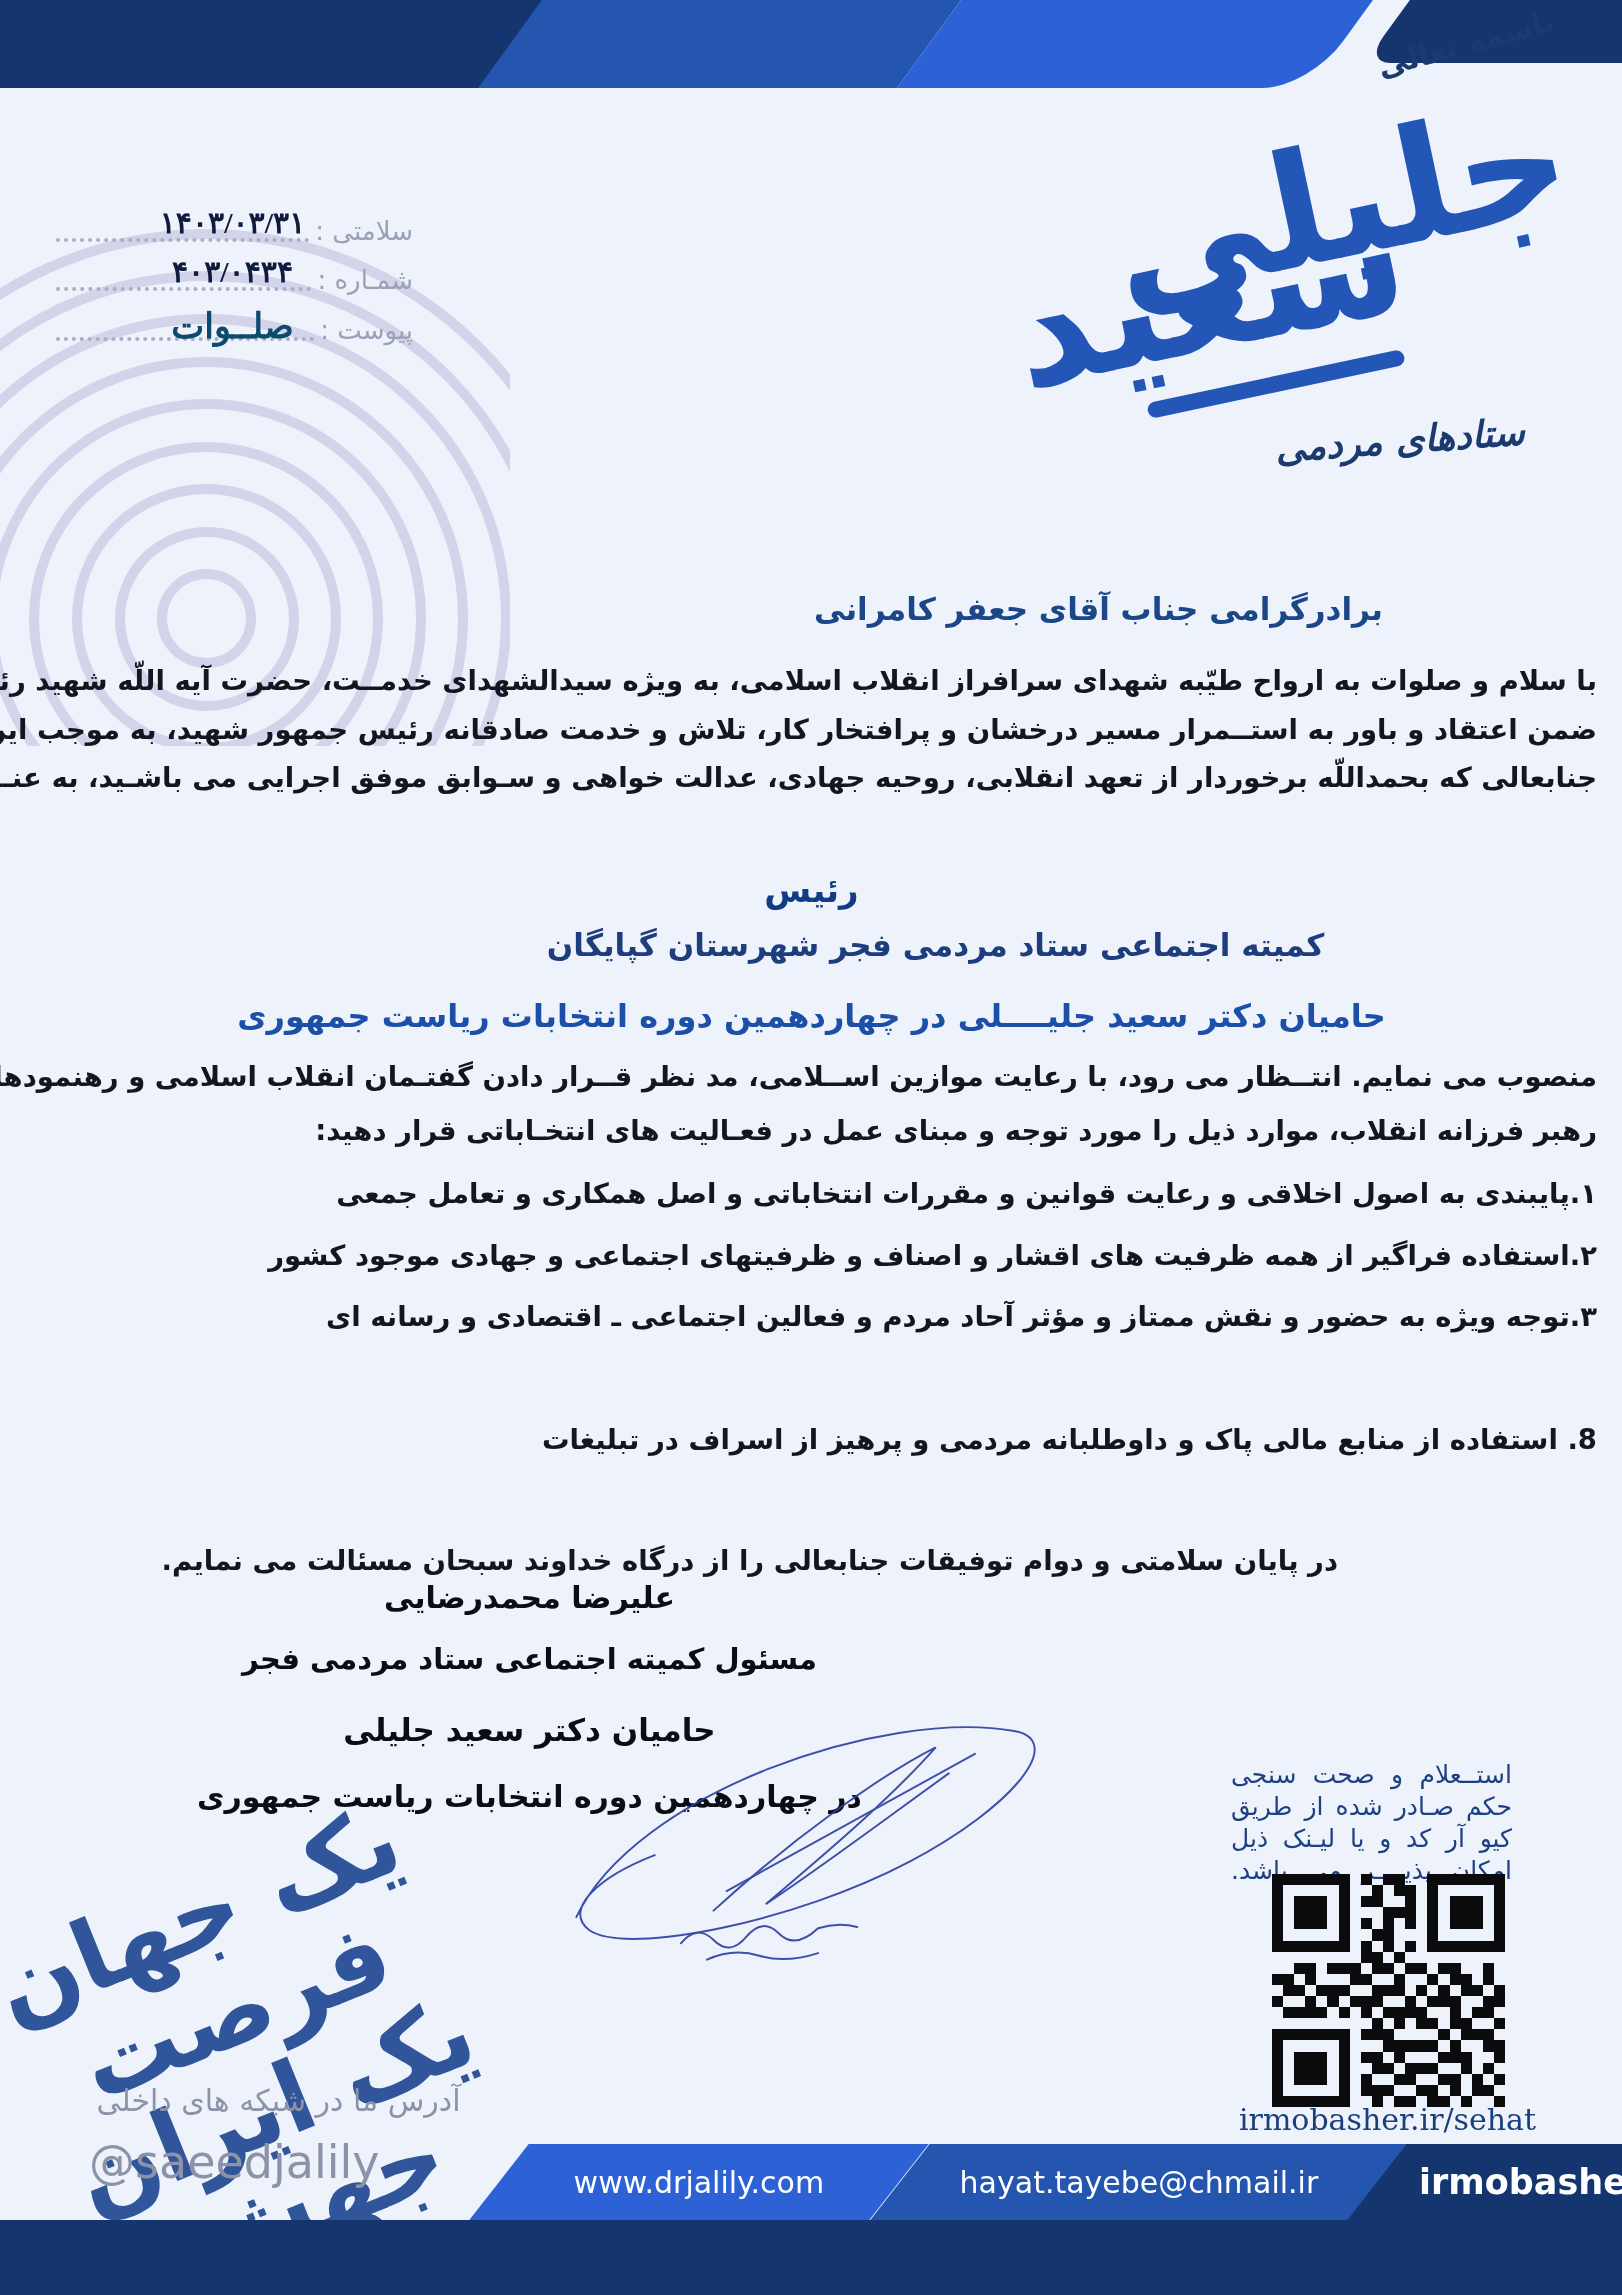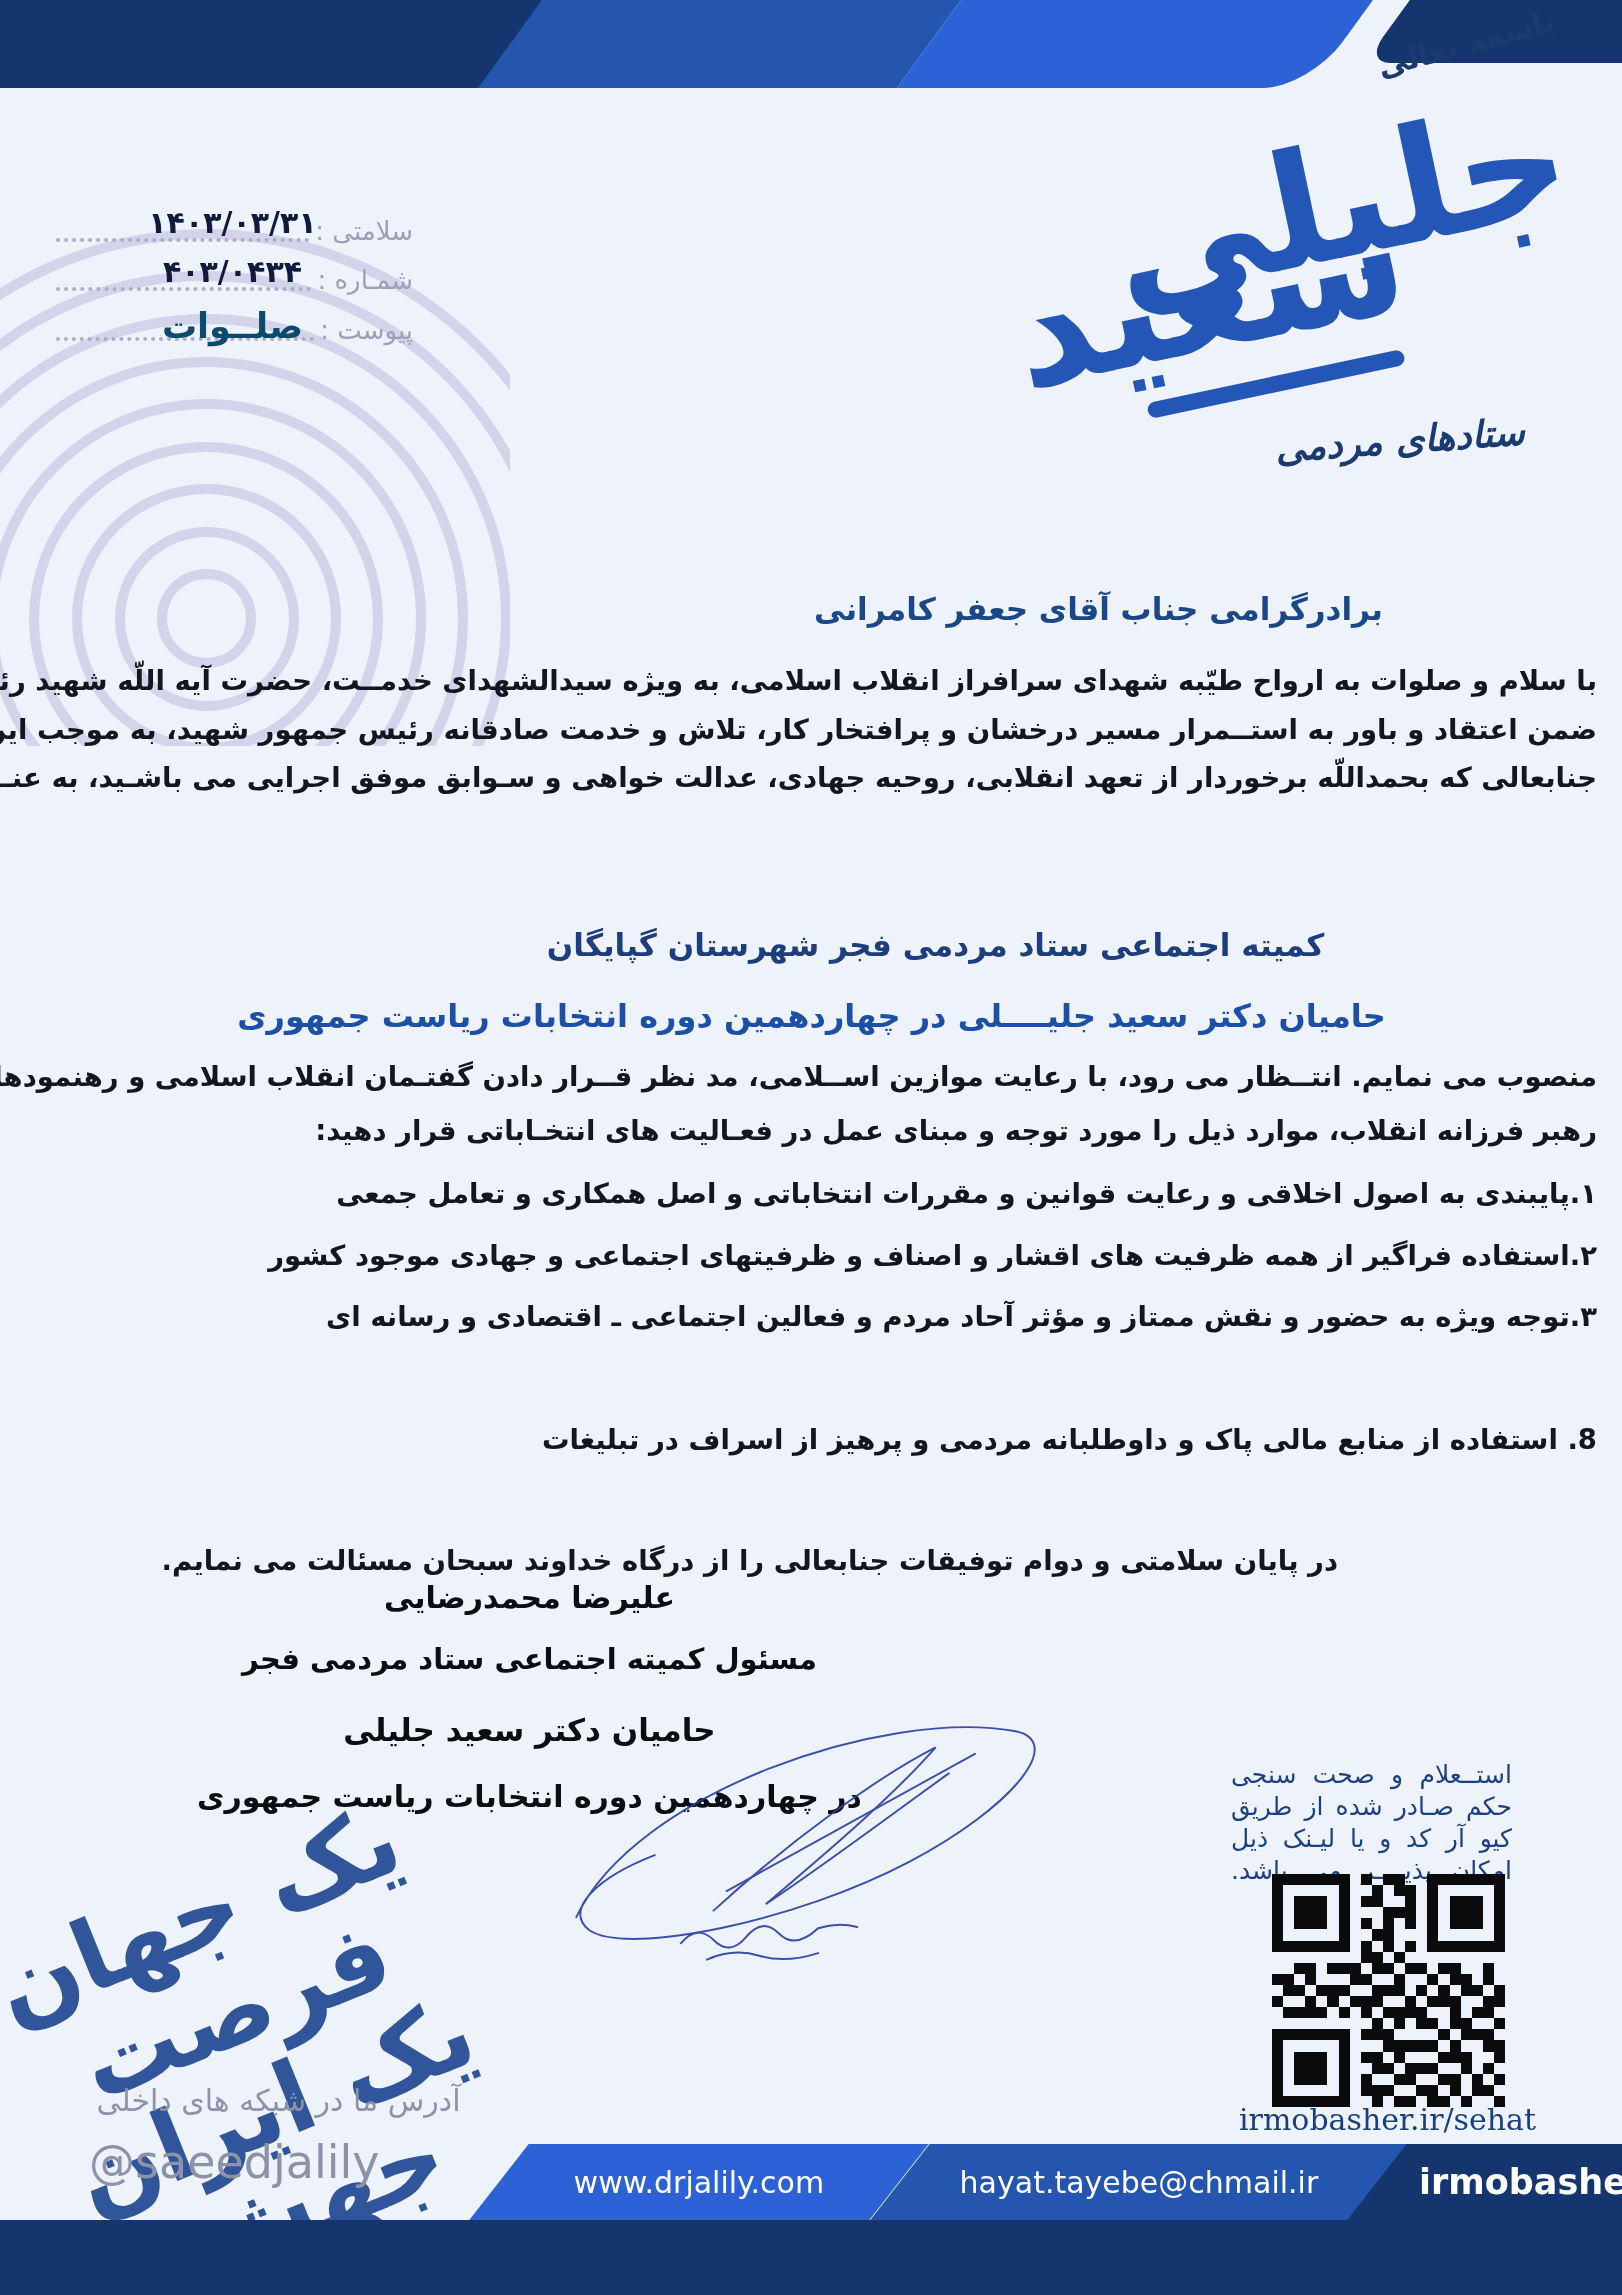--- a/index.html
+++ b/index.html
@@ -32,21 +32,21 @@
   .logo-underline{right:216px;top:376px;width:262px;height:15.7px;background:var(--logo_blue);
                   border-radius:7.9px;transform:rotate(-12deg);}
   .logo-sub{right:79px;top:419px;width:288px;text-align:center;font-size:37px;font-weight:bold;
             font-style:italic;color:var(--navy_text);transform:rotate(-4deg);direction:rtl;}
   
   .meta-row{position:absolute;left:56px;width:357px;height:33px;direction:rtl;display:flex;
             align-items:flex-end;gap:6.5px;}
   .meta-label{font-size:26px;color:var(--label_gray);font-weight:500;white-space:nowrap;line-height:33px;}
   .meta-dots{flex:1;border-bottom:4.6px dotted #A9AEC4;height:0;margin-bottom:6.5px;}
   .meta-value{position:absolute;left:72px;width:209px;top:-10.5px;text-align:center;font-weight:bold;
-              font-size:30px;color:var(--value_dark);direction:rtl;}
+              font-size:30px;color:var(--value_dark);direction:rtl;font-family:Liberation Serif, serif;}
   .meta-value.attach{font-size:35px;color:#0c4a6e;top:-7.9px;}
   
   .fa{direction:rtl;font-weight:bold;white-space:nowrap;}
   .para{right:26px;text-align:right;font-size:27.5px;color:var(--body_text);}
   .greeting{right:240px;font-size:31px;color:var(--greeting_navy);}
   .center-line{left:26px;right:26px;text-align:center;}
   .h-rais{font-size:34px;color:var(--heading_navy);}
   .h-committee{font-size:31px;color:var(--committee_navy);transform:translateX(124px);}
   .h-supporters{font-size:32px;color:var(--heading_blue);}
   .closing{right:285px;font-size:27.5px;color:var(--body_text);text-align:right;}
@@ -120,20 +120,21 @@
     <span class="meta-dots"></span>
     <span class="meta-value attach">صلــوات</span>
   </div>
 
   <div class="abs fa greeting" style="top:591px;">برادرگرامی جناب آقای جعفر کامرانی</div>
 
   <div class="abs fa para" style="top:664px;">با سلام و صلوات به ارواح طیّبه شهدای سرافراز انقلاب اسلامی، به ویژه سیدالشهدای خدمــت، حضرت آیه اللّه شهید رئیسی،</div>
   <div class="abs fa para" style="top:713px;">ضمن اعتقاد و باور به استــمرار مسیر درخشان و پرافتخار کار، تلاش و خدمت صادقانه رئیس جمهور شهید، به موجب این حکم،</div>
   <div class="abs fa para" style="top:761px;">جنابعالی که بحمداللّه برخوردار از تعهد انقلابی، روحیه جهادی، عدالت خواهی و سـوابق موفق اجرایی می باشـید، به عنــوان :</div>
 
+  <div class="abs fa center-line h-rais" style="top:870px;">رئیس</div>
   <div class="abs fa center-line h-committee" style="top:927px;">کمیته اجتماعی ستاد مردمی فجر شهرستان گپایگان</div>
   <div class="abs fa center-line h-supporters" style="top:997px;">حامیان دکتر سعید جلیــــلی در چهاردهمین دوره انتخابات ریاست جمهوری</div>
 
   <div class="abs fa para" style="top:1060px;">منصوب می نمایم. انتــظار می رود، با رعایت موازین اســلامی، مد نظر قــرار دادن گفتـمان انقلاب اسلامی و رهنمودهای</div>
   <div class="abs fa para" style="top:1114px;">رهبر فرزانه انقلاب، موارد ذیل را مورد توجه و مبنای عمل در فعـالیت های انتخـاباتی قرار دهید:</div>
 
   <div class="abs fa para" style="top:1177px;">۱.پایبندی به اصول اخلاقی و رعایت قوانین و مقررات انتخاباتی و اصل همکاری و تعامل جمعی</div>
   <div class="abs fa para" style="top:1239px;">۲.استفاده فراگیر از همه ظرفیت های اقشار و اصناف و ظرفیتهای اجتماعی و جهادی موجود کشور</div>
   <div class="abs fa para" style="top:1300px;">۳.توجه ویژه به حضور و نقش ممتاز و مؤثر آحاد مردم و فعالین اجتماعی ـ اقتصادی و رسانه ای</div>
   <div class="abs fa para" style="top:1423px;">8. استفاده از منابع مالی پاک و داوطلبانه مردمی و پرهیز از اسراف در تبلیغات</div>

